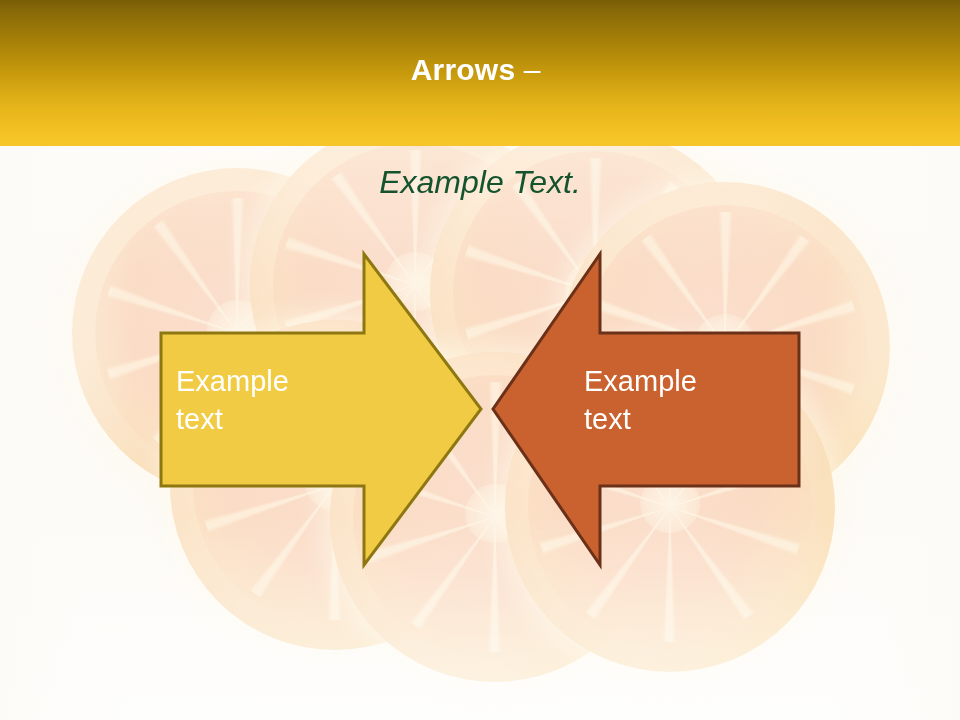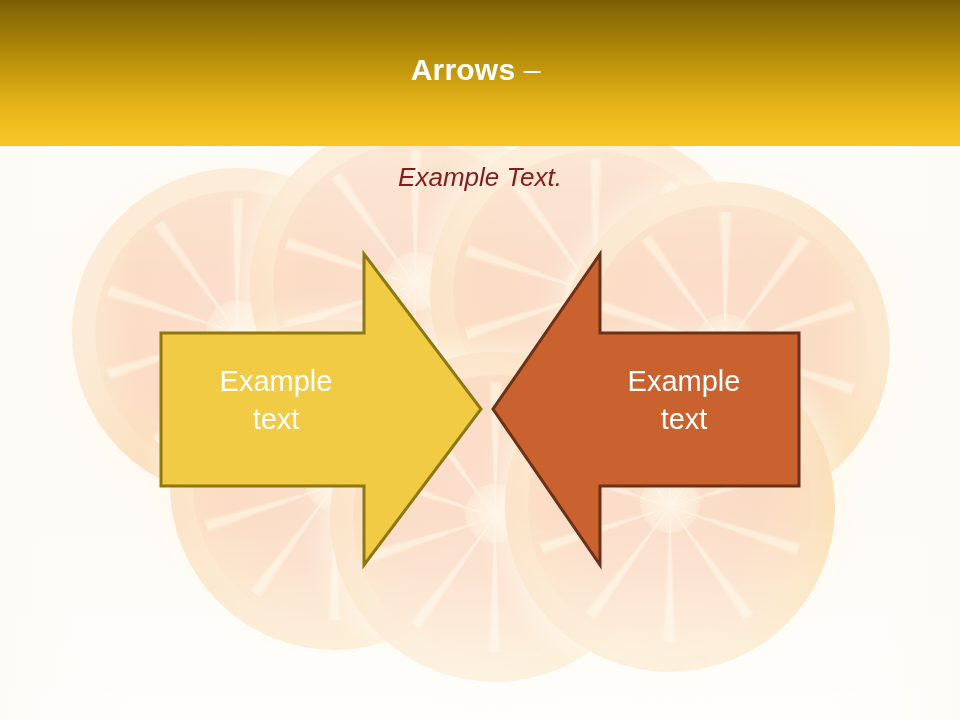--- a/index.html
+++ b/index.html
@@ -162,36 +162,36 @@
 
   
   #caption-text {
     position: absolute;
     left: 330px;
     top: 160px;
     width: 300px;
     text-align: center;
     font-style: italic;
     font-weight: normal;
-    font-size: 26px;
+    font-size: 32px;
     line-height: 1.38;
-    color: #7f1d1d;
+    color: #14532d;
   }
 
   
   #arrows-layer {
     position: absolute;
     left: 0;
     top: 0;
     width: 960px;
     height: 720px;
   }
   .arrow-label {
     position: absolute;
-    text-align: center;
+    text-align: left;
     color: #ffffff;
     font-size: 29px;
     line-height: 1.30;
     white-space: pre-line;
   }
   #left-arrow-label  { left: 176px; top: 363px; width: 200px; }
   #right-arrow-label { left: 584px; top: 363px; width: 200px; }
 </style>
 </head>
 <body>

